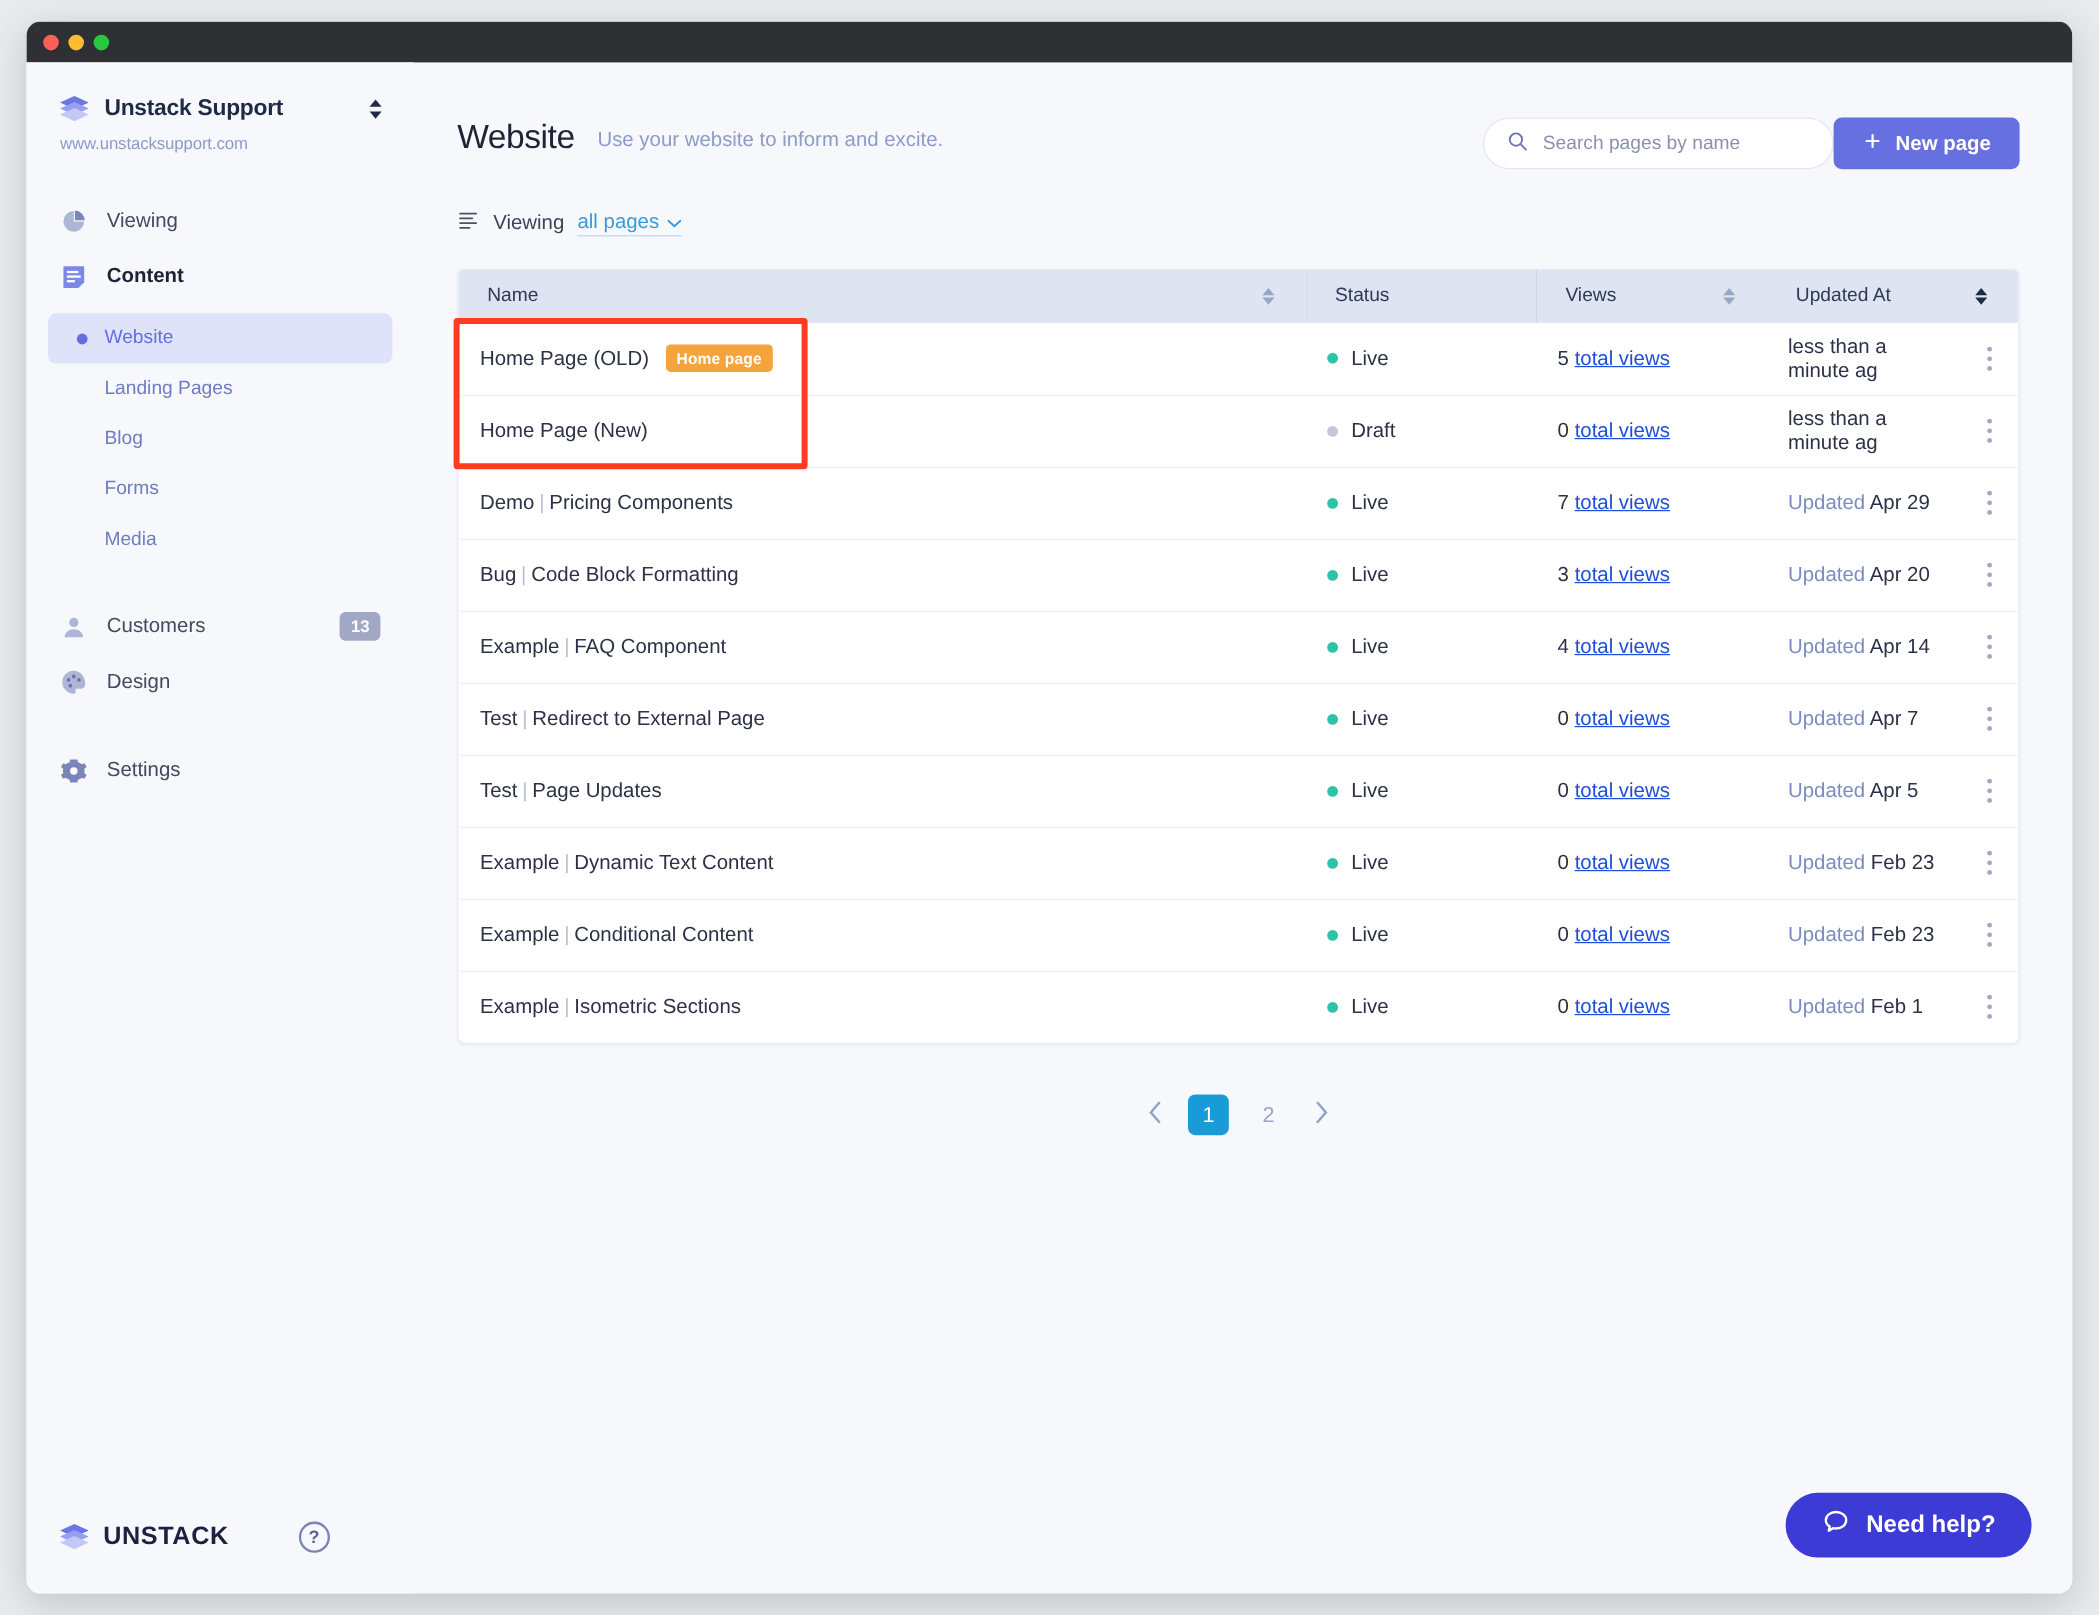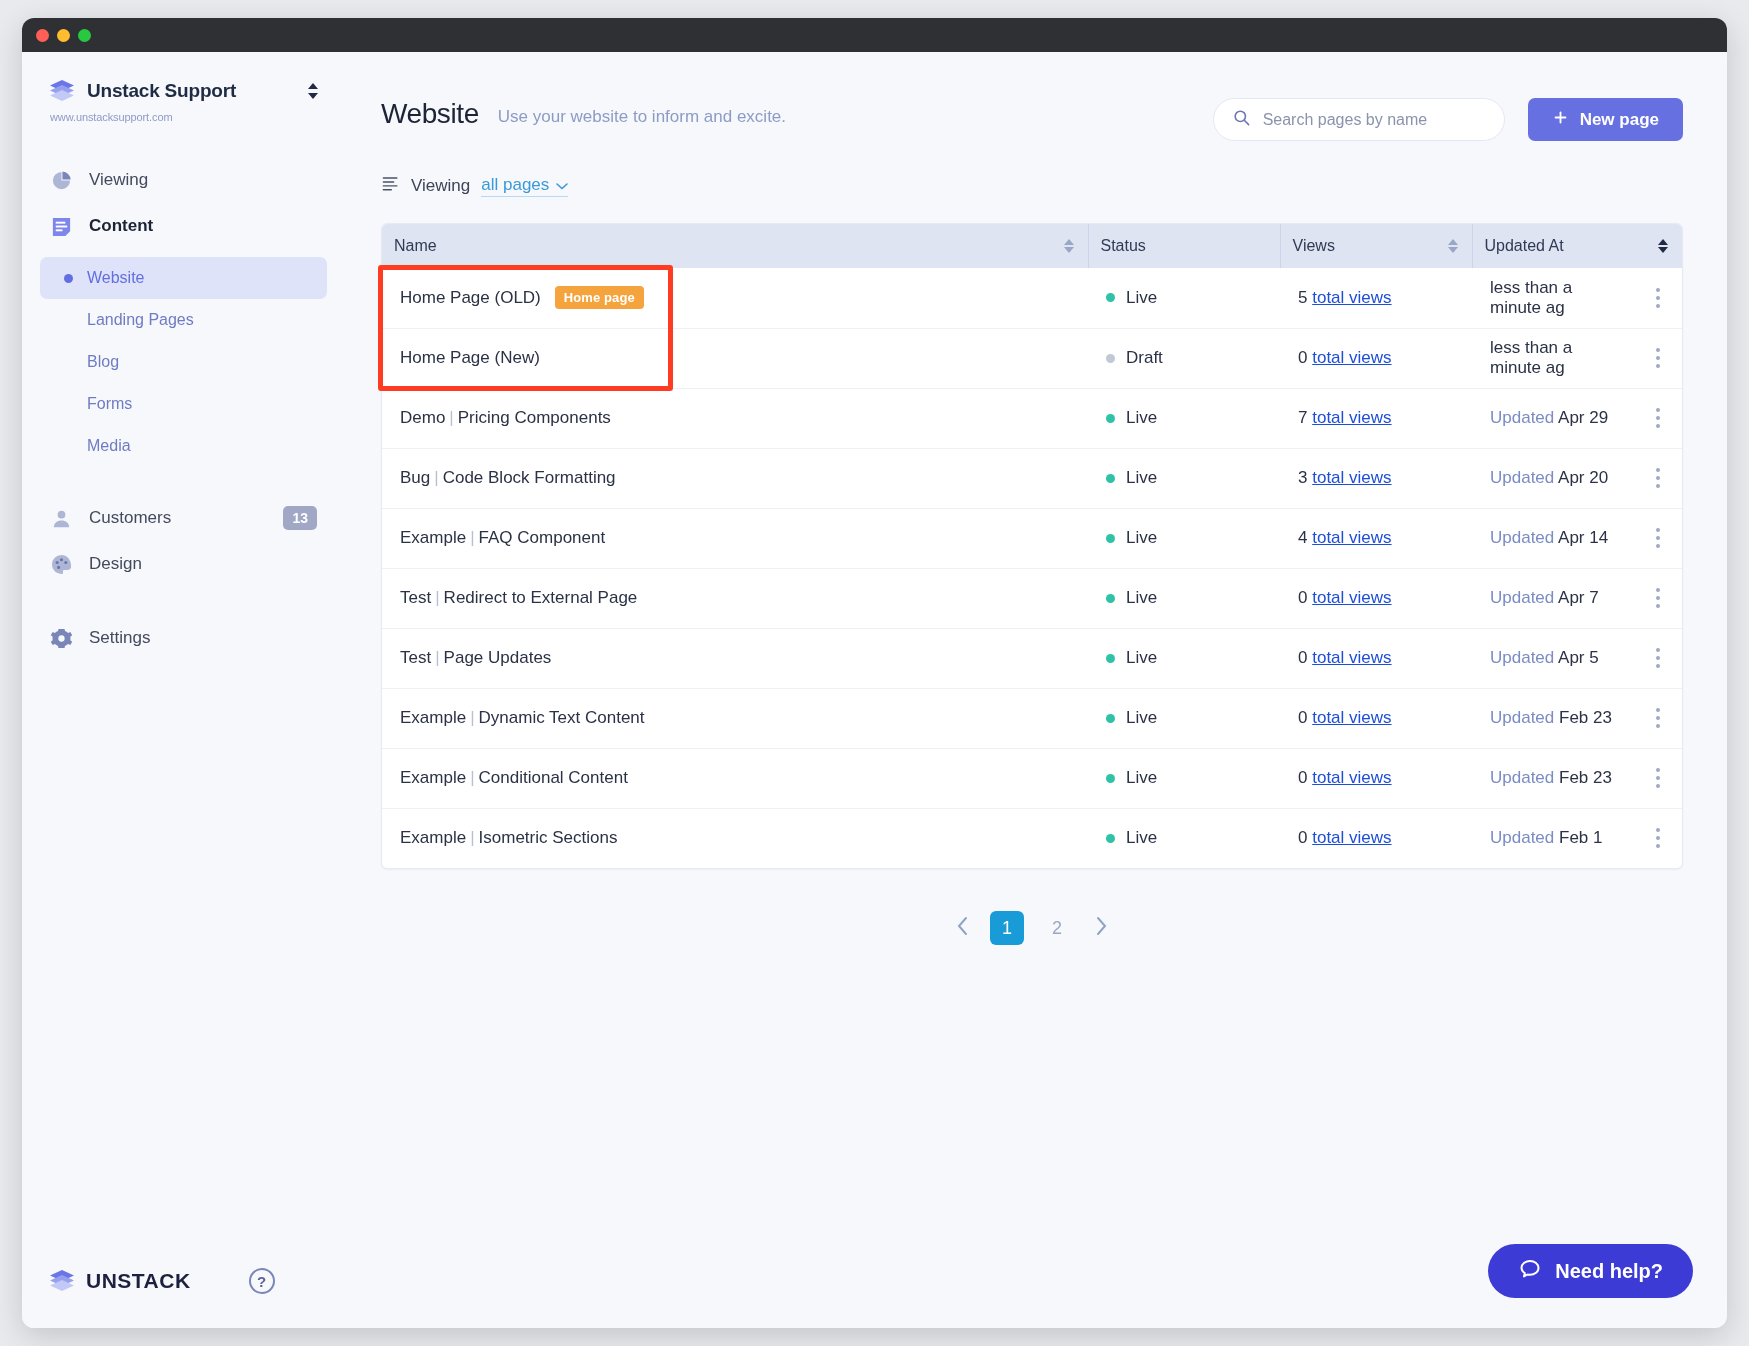--- a/index.html
+++ b/index.html
@@ -38,21 +38,21 @@
   }
   .brand-row {
     display: flex; align-items: center; gap: 13px;
     padding: 0 24px 0 28px;
   }
   .brand-name {
     font-size: 19px; font-weight: 700; color: #1f2a44; letter-spacing: -.2px;
     flex: 1;
   }
   .brand-url {
-    font-size: 11px; color: #8d9bc6; padding: 9px 0 0 28px; letter-spacing: -.1px;
+    font-size: 14px; color: #8d9bc6; padding: 9px 0 0 28px; letter-spacing: -.1px;
   }
   .stack-ico { width: 24px; height: 22px; position: relative; flex: 0 0 24px; }
   .stack-ico i {
     position: absolute; left: 0; width: 24px; height: 8px;
     border-radius: 3px/3px;
     transform: skewX(0deg);
     display: block;
   }
   .stack-ico i:nth-child(1){ top:0;  background:#6b76e6; clip-path: polygon(50% 0,100% 50%,50% 100%,0 50%); height:11px;}
   .stack-ico i:nth-child(2){ top:5px;background:#97a0ef; clip-path: polygon(50% 0,100% 50%,50% 100%,0 50%); height:11px;}
@@ -96,21 +96,21 @@
     width:26px;height:26px;border-radius:50%;border:2px solid #7b86b8;
     color:#5a6495;font-size:15px;font-weight:700;
     display:flex;align-items:center;justify-content:center;
   }
 
   
   .main { flex:1; position:relative; padding: 46px 44px 0 36px; }
   .main-head { display:flex; align-items:flex-start; }
   .page-title { font-size:28px; color:#1c2436; letter-spacing:-.4px; }
   .page-sub { font-size:17px; color:#8d9bc6; margin-left:19px; padding-top:9px;}
-  .head-right { margin-left:auto; display:flex; align-items:center; gap:23px; }
+  .head-right { margin-left:auto; display:flex; align-items:center; gap:0; }
   .search-box {
     width:292px;height:43px;border:1.5px solid #e3e7f4;border-radius:22px;
     background:#fff;display:flex;align-items:center;gap:12px;padding:0 18px;
   }
   .search-box input {
     border:0;outline:0;font-size:16px;color:#5c6680;background:transparent;width:100%;
     font-family:"Liberation Sans", sans-serif;
   }
   .search-box input::placeholder { color:#8a93ab; }
   .newpage-btn {
@@ -128,21 +128,21 @@
   .table-wrap {
     margin-top: 26px; background:#fff; border-radius:6px;
     border:1px solid #e7eaf3;
     box-shadow:0 1px 2px rgba(30,40,80,.05);
     overflow:hidden;
   }
   table { width:100%; border-collapse:collapse; }
   thead th {
     background:#dfe4f3; height:44px; text-align:right;
     font-size:16px; font-weight:400; color:#2f3a55;
-    padding: 0 12px;
+    padding: 0 24px;
     border-right: 1px solid #ccd4ea;
     position:relative;
   }
   thead th:last-child { border-right:0; }
   .th-inner { display:flex; align-items:center; }
   .sort-ico { margin-left:auto; width:12px; height:16px; position:relative; }
   .sort-ico::before, .sort-ico::after {
     content:""; position:absolute; left:0; border-left:5px solid transparent; border-right:5px solid transparent;
   }
   .sort-ico::before { top:1px; border-bottom:6px solid #9aa6c5; }

